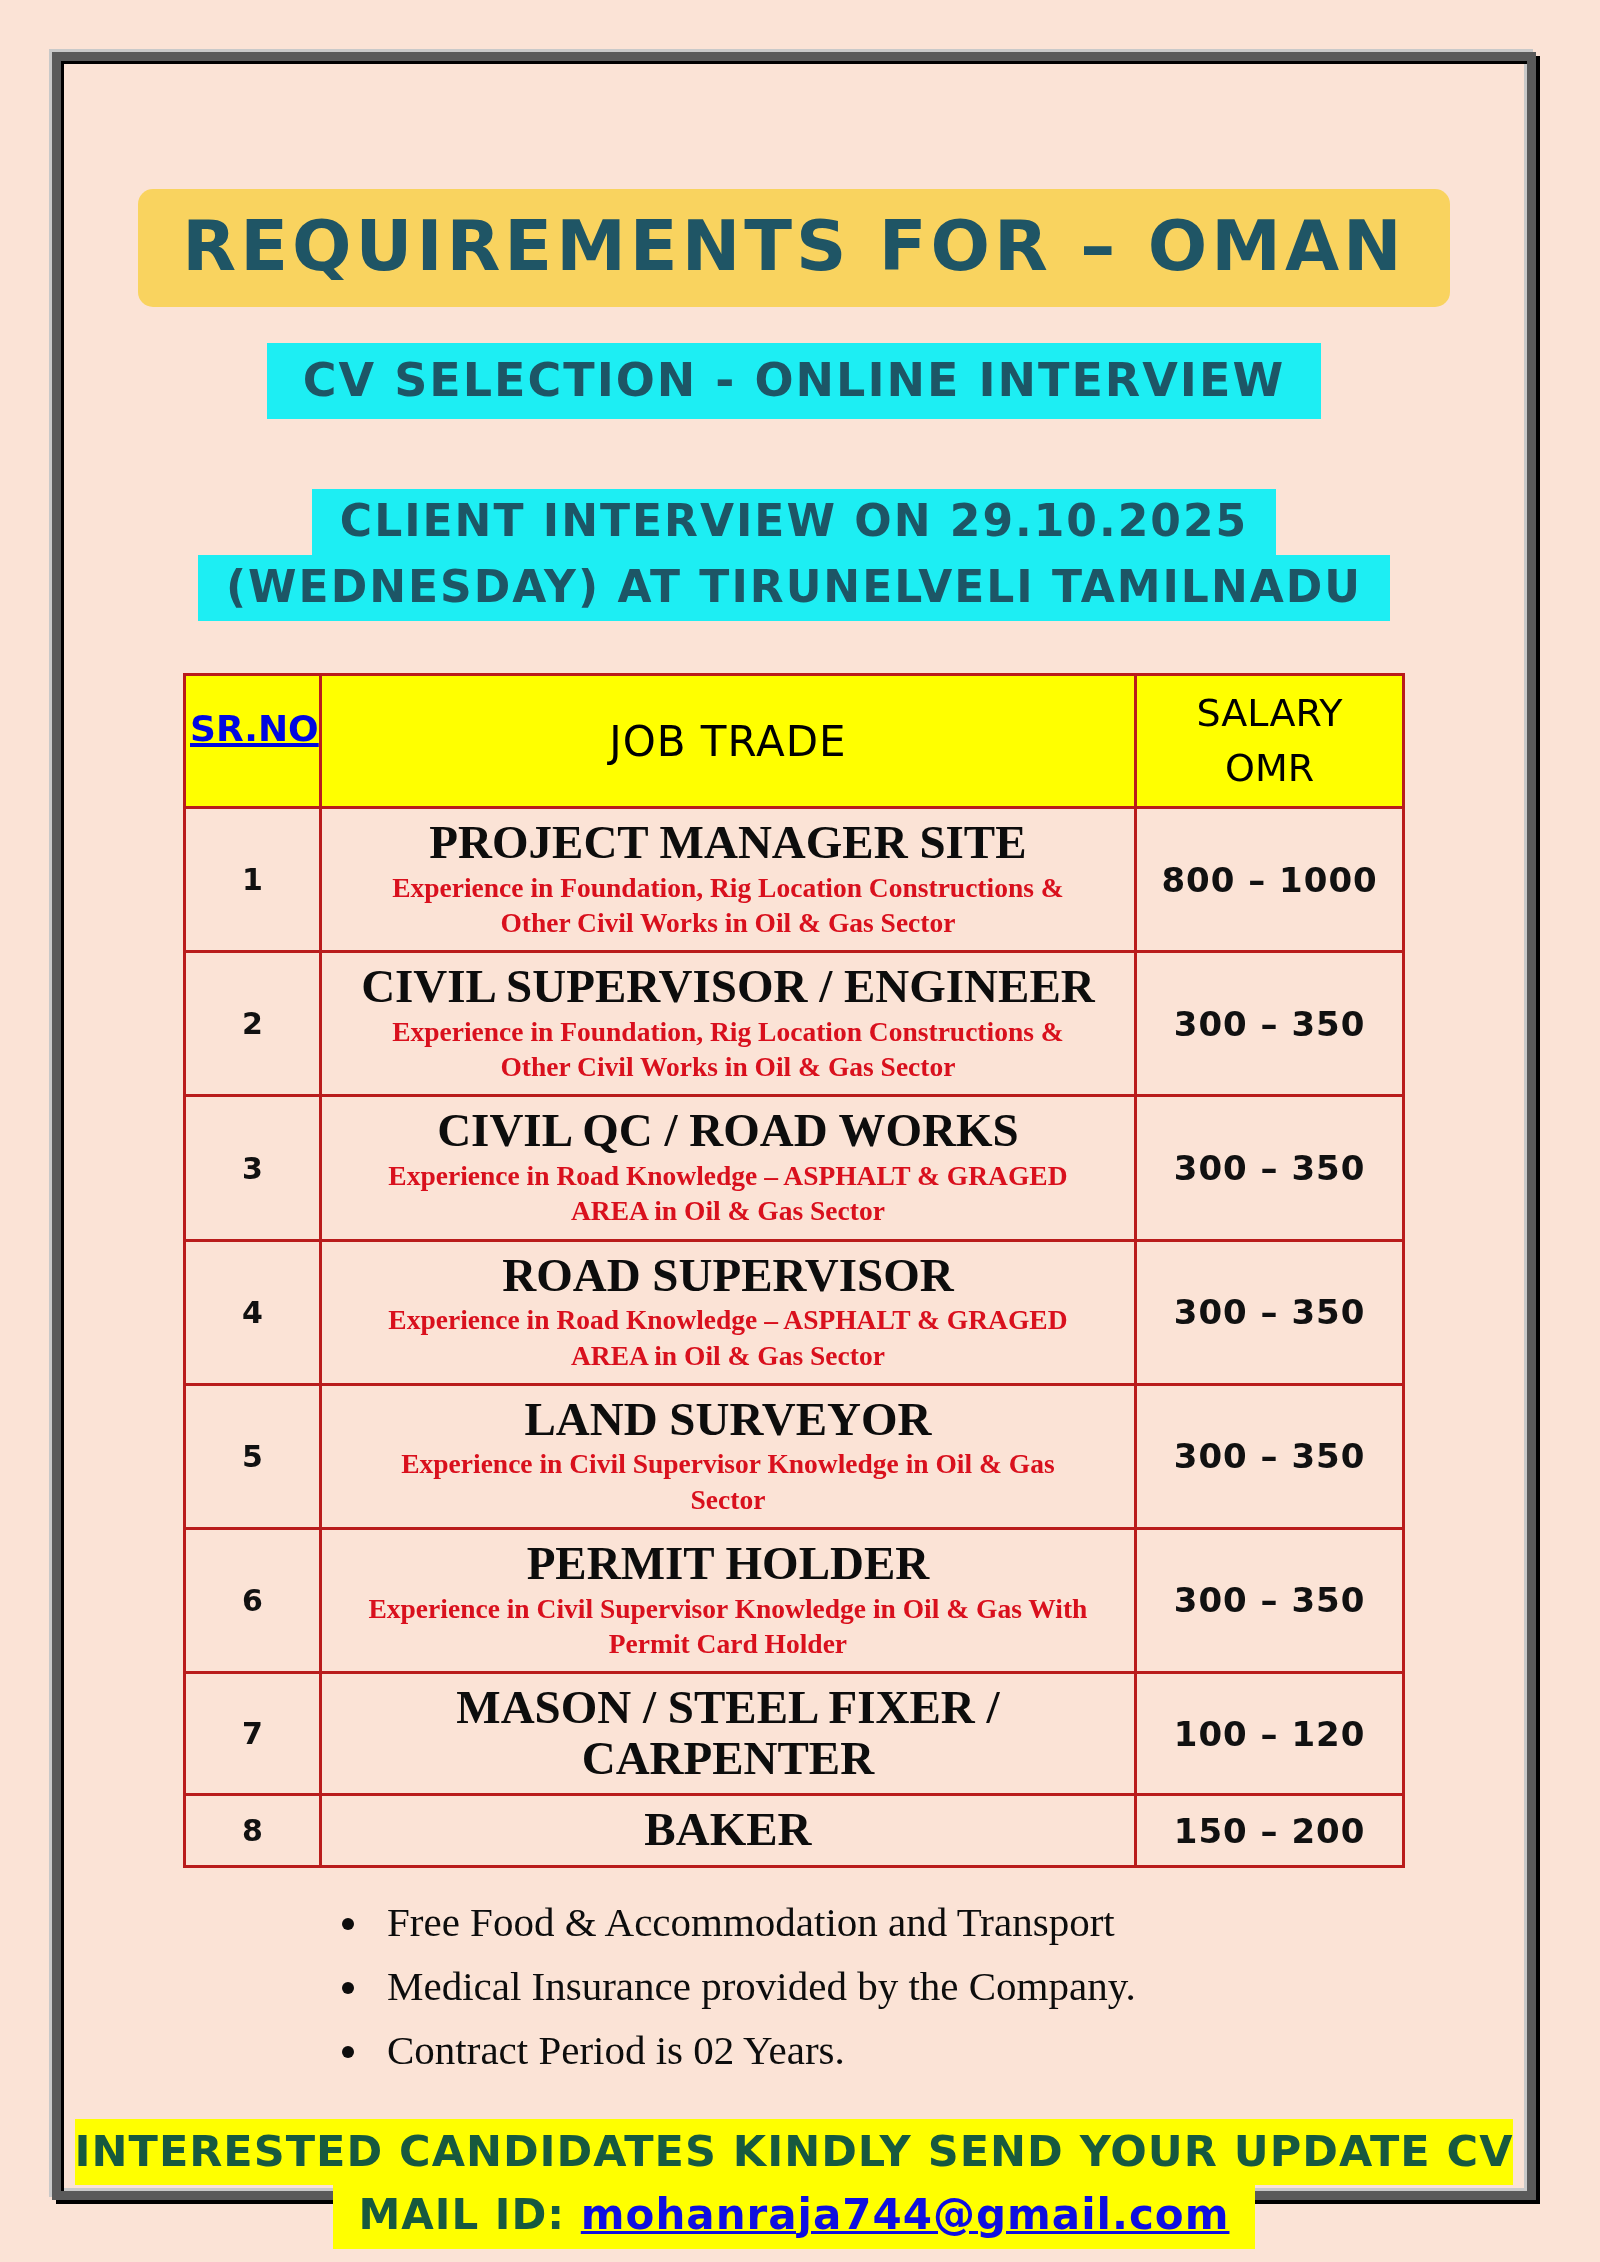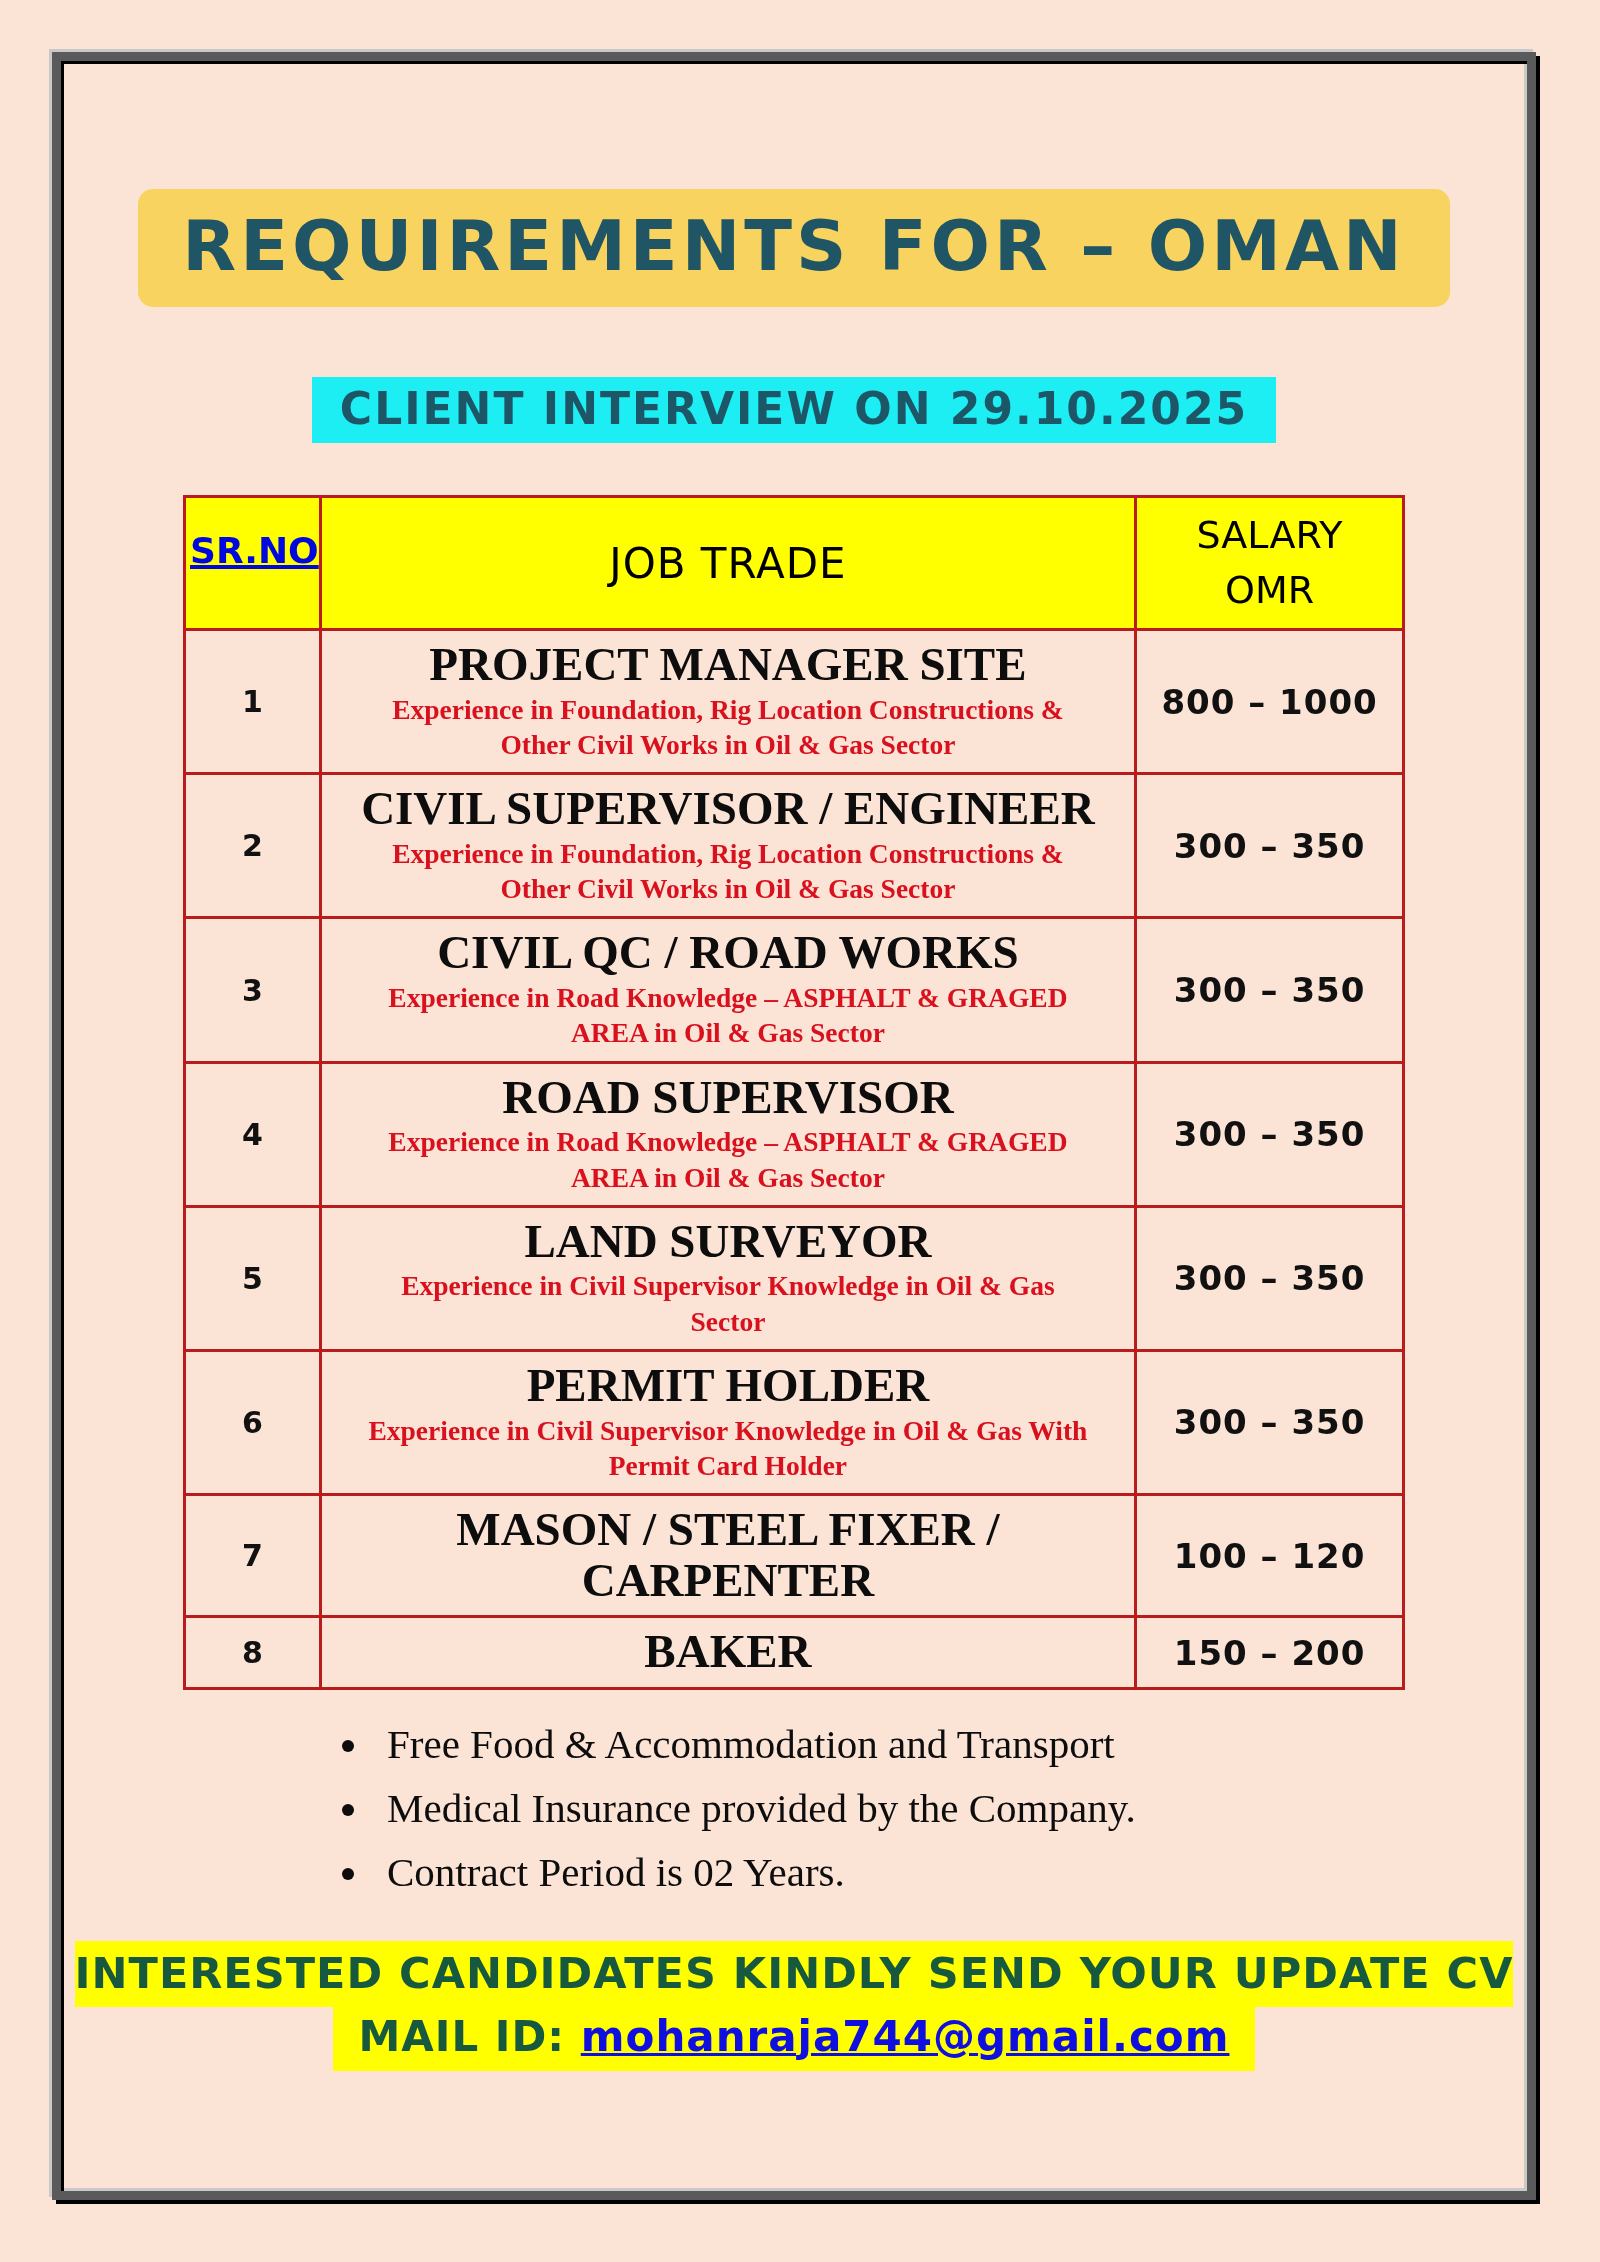--- a/index.html
+++ b/index.html
@@ -179,24 +179,30 @@
 </style>
 </head>
 <body>
 
 <div class="frame">
 
   <div class="center-row title-row">
     <span class="hl">REQUIREMENTS FOR – OMAN</span>
   </div>
 
+  <div class="center-row subtitle-row">
+    <span class="hl">CV SELECTION - ONLINE INTERVIEW</span>
+  </div>
 
   <div class="client-rows">
     <div class="center-row">
       <span class="hl">CLIENT INTERVIEW ON 29.10.2025</span>
+    </div>
+    <div class="center-row">
+      <span class="hl">(WEDNESDAY) AT TIRUNELVELI TAMILNADU</span>
     </div>
   </div>
 
   <table class="jobs">
     <thead>
       <tr>
         <th class="h-sr">
           <span>SR.NO</span>
         </th>
         <th class="h-trade">JOB TRADE</th>

